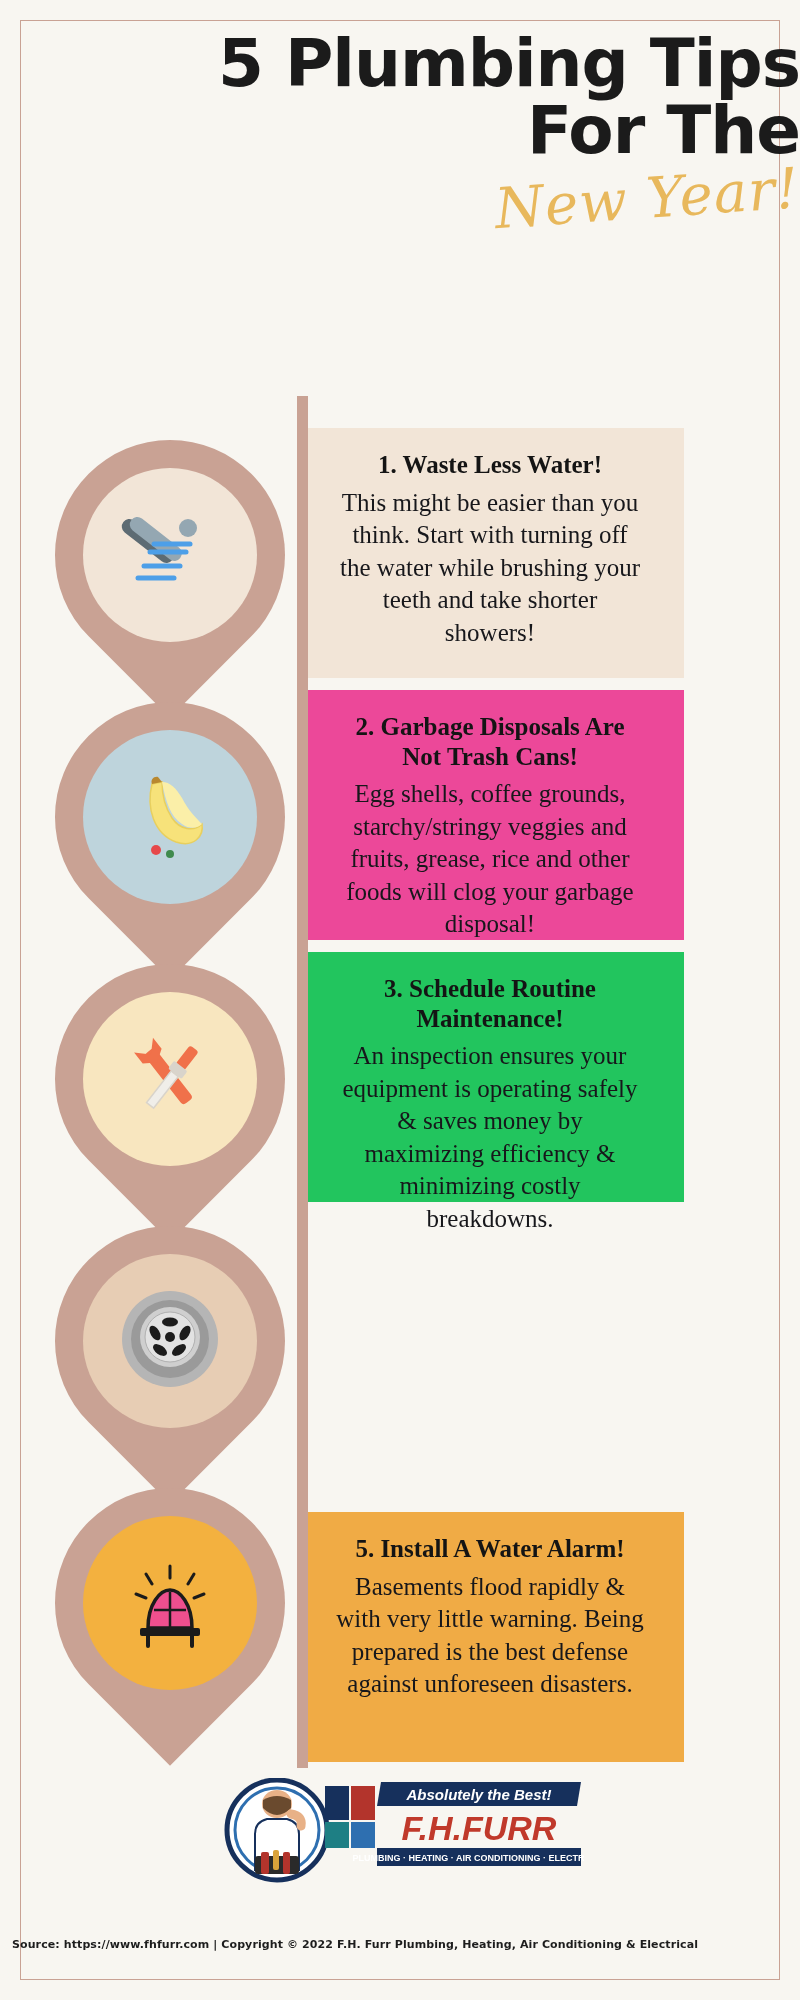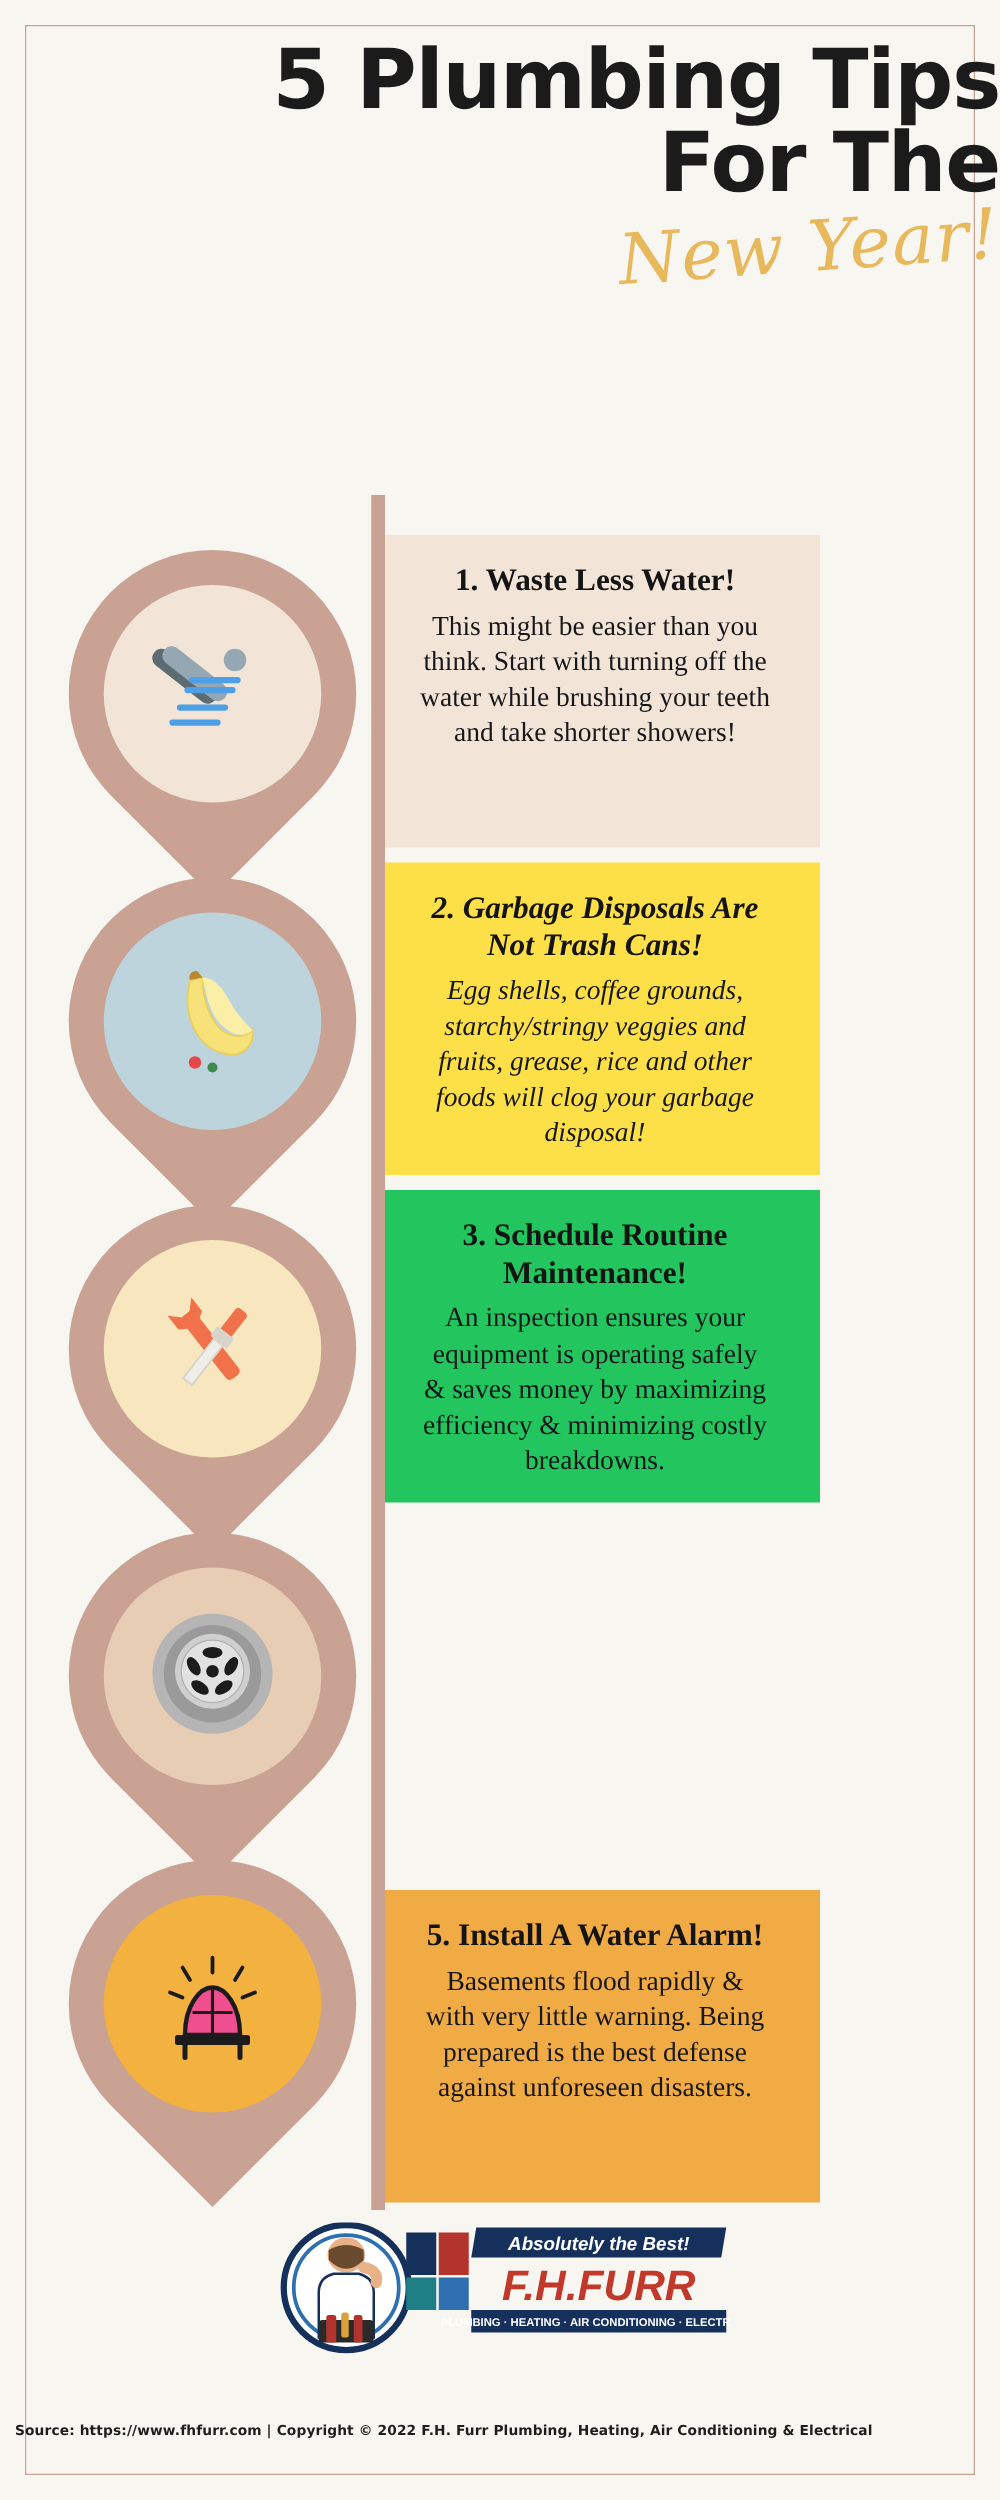--- a/index.html
+++ b/index.html
@@ -75,35 +75,35 @@
     left: 28px; top: 28px;
     width: 174px; height: 174px;
     border-radius: 50%;
     display: flex;
     align-items: center;
     justify-content: center;
   }
   .tip .card {
     position: absolute;
     left: 308px; top: 0;
-    width: 348px; height: 250px;
+    width: 376px; height: 250px;
     padding: 22px 40px 18px 28px;
     text-align: center;
   }
   .card h3 {
     font-family: "Liberation Serif", serif;
     font-weight: bold;
     font-size: 25px;
     line-height: 1.18;
     color: #141414;
     margin-bottom: 7px;
   }
   .card p {
     font-family: "Liberation Serif", serif;
-    font-size: 22px;
+    font-size: 25px;
     line-height: 1.30;
     color: #17171b;
     text-align: center;
   }
 
   
   .footer {
     position: absolute;
     left: 0; top: 1778px; width: 800px;
     text-align: center;
@@ -167,21 +167,21 @@
       <div class="inner" id="icon-bg-2" style="background: rgb(190, 212, 220);">
         <svg width="120" height="110" viewBox="0 0 120 110">
           <path d="M42 22 C36 46 44 72 66 80 C84 86 94 74 92 62 C84 70 70 68 62 56 C54 44 52 30 52 20 Z" fill="#f7e27a" stroke="#e8cf5e" stroke-width="1.5"></path>
           <path d="M52 20 C56 40 60 54 72 62 C80 68 88 66 92 62 C86 56 78 48 72 36 C66 26 60 20 52 20 Z" fill="#fbefa8"></path>
           <path d="M42 22 C40 18 44 14 48 15 L52 20 Z" fill="#b9882f"></path>
           <circle cx="46" cy="88" r="5" fill="#e6484a"></circle>
           <circle cx="60" cy="92" r="4" fill="#3f8a4d"></circle>
         </svg>
       </div>
     </div>
-    <div class="card" id="card-2" style="background: #fde047; font-style: italic;">
+    <div class="card" id="card-2" style="background: #ec4899;">
       <h3>2. Garbage Disposals Are Not Trash Cans!</h3>
       <p>Egg shells, coffee grounds, starchy/stringy veggies and fruits, grease, rice and other foods will clog your garbage disposal!</p>
     </div>
   </div>
 
   <div class="tip" style="top:952px;">
     <div class="badge">
       <div class="outer"></div>
       <div class="inner" id="icon-bg-3" style="background: rgb(248, 230, 191);">
         <svg width="120" height="110" viewBox="0 0 120 110">

